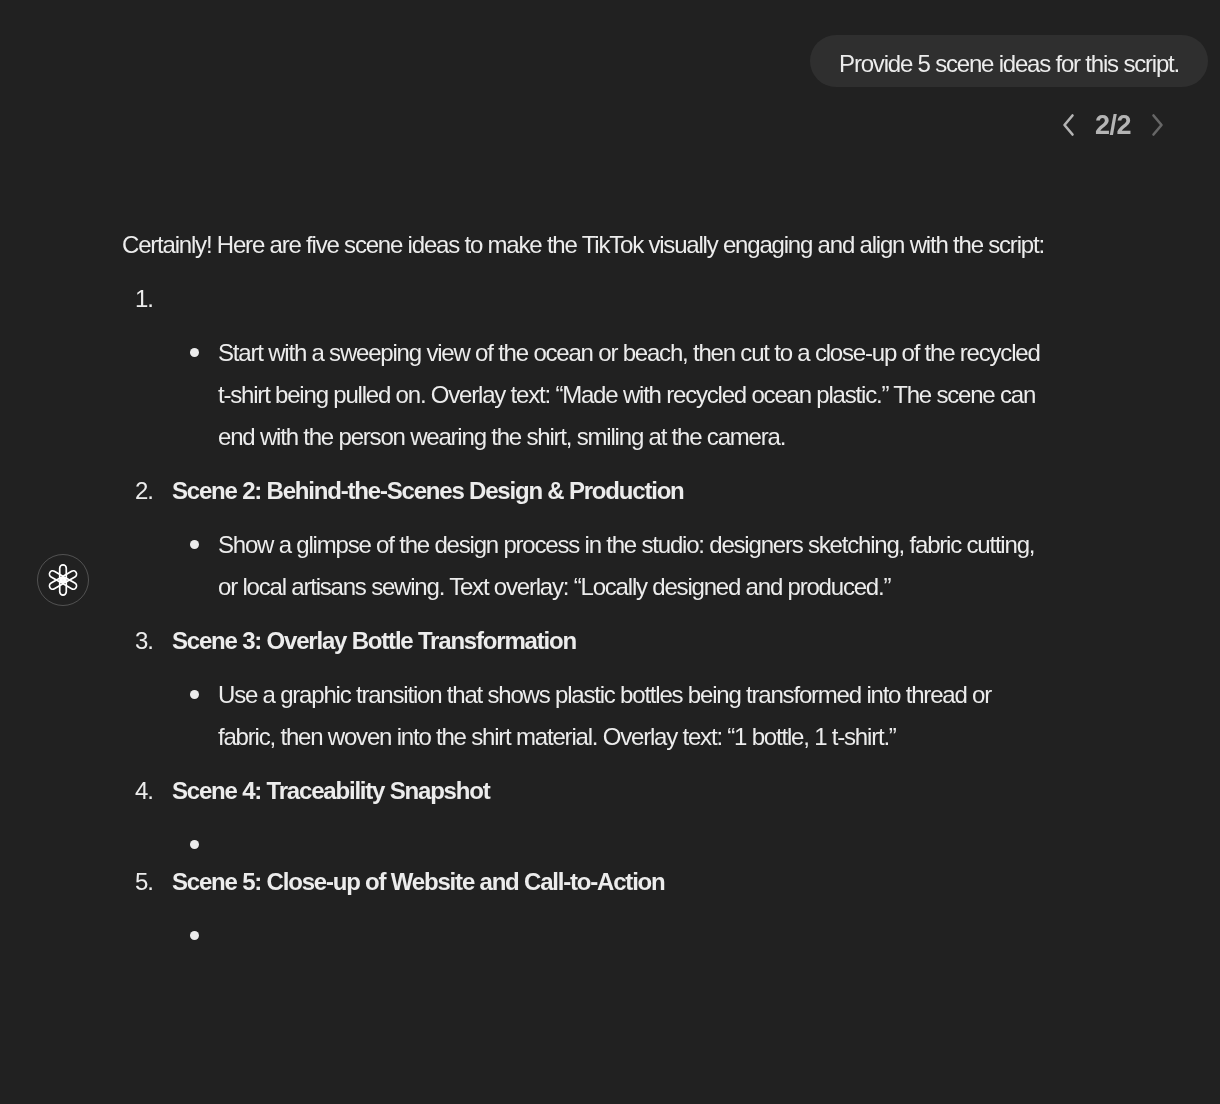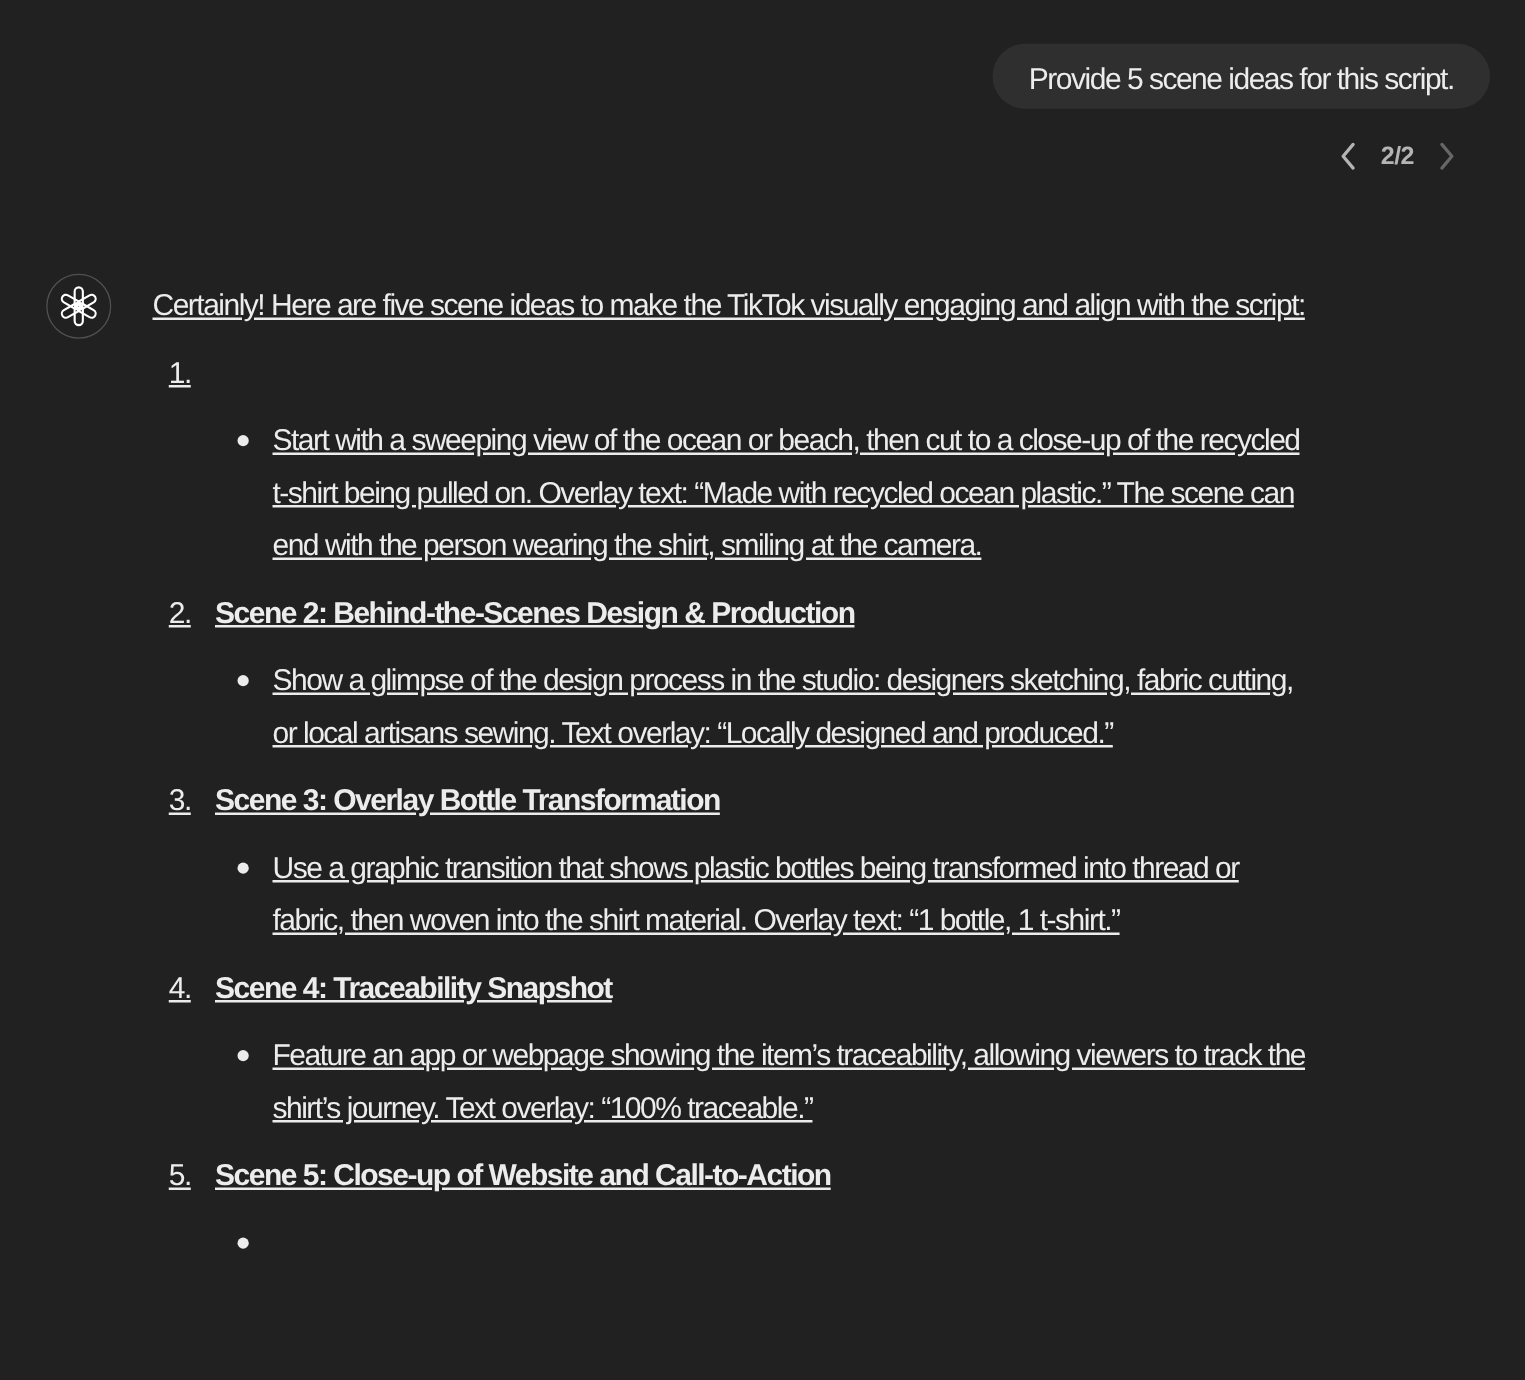--- a/index.html
+++ b/index.html
@@ -13,49 +13,49 @@
   html, body {
     margin: 0; padding: 0;
     width: 1220px; height: 1104px;
     background: var(--bg);
     overflow: hidden;
     font-family: "Liberation Sans", "DejaVu Sans", sans-serif;
     color: var(--text);
   }
   .user-bubble {
     position: absolute;
-    top: 35px; right: 28px;
+    top: 35px; right: 12px;
     height: 52px; line-height: 58px;
     padding: 0 29px;
     background: var(--bubble);
     border-radius: 29px;
     font-size: 24px;
     letter-spacing: -1.2px;
     white-space: nowrap;
   }
   .pager {
     position: absolute;
     top: 111px; right: 55px;
     height: 28px;
     display: flex; align-items: center;
     gap: 19px;
   }
   .pager-btn {
     background: none; border: none; padding: 0; margin: 0;
     cursor: pointer; display: flex; align-items: center;
   }
   .pager-count {
-    font-size: 20px; font-weight: 700;
+    font-size: 27px; font-weight: 700;
     color: var(--muted);
     letter-spacing: -0.5px;
   }
   .assistant {
     position: absolute;
     top: 219px; left: 37px;
-    display: flex; align-items: flex-start; text-decoration: underline;
+    display: flex; align-items: center;
   }
   .avatar {
     width: 52px; height: 52px; flex: none;
     border: 1.5px solid rgba(255,255,255,0.22);
     border-radius: 50%;
     display: flex; align-items: center; justify-content: center;
   }
   .content { margin-left: 33px; margin-top: 5px; }
   .block + .block { margin-top: 12px; }
   .lines {
@@ -149,22 +149,20 @@
       <div class="lines">Use a graphic transition that shows plastic bottles being transformed into thread or
 fabric, then woven into the shirt material. Overlay text: “1 bottle, 1 t-shirt.”</div>
     </div>
 
     <div class="block heading-row">
       <span class="num">4.</span>
       <span class="title">Scene 4: Traceability Snapshot</span>
     </div>
     <div class="block bullet-row">
       <span class="dot"></span>
-      <div class="lines">Feature an app or webpage showing the item’s traceability, allowing viewers to track the
-shirt’s journey. Text overlay: “100% traceable.”</div>
     </div>
 
     <div class="block heading-row">
       <span class="num">5.</span>
       <span class="title">Scene 5: Close-up of Website and Call-to-Action</span>
     </div>
     <div class="block bullet-row">
       <span class="dot"></span>
     </div>
   </div>

